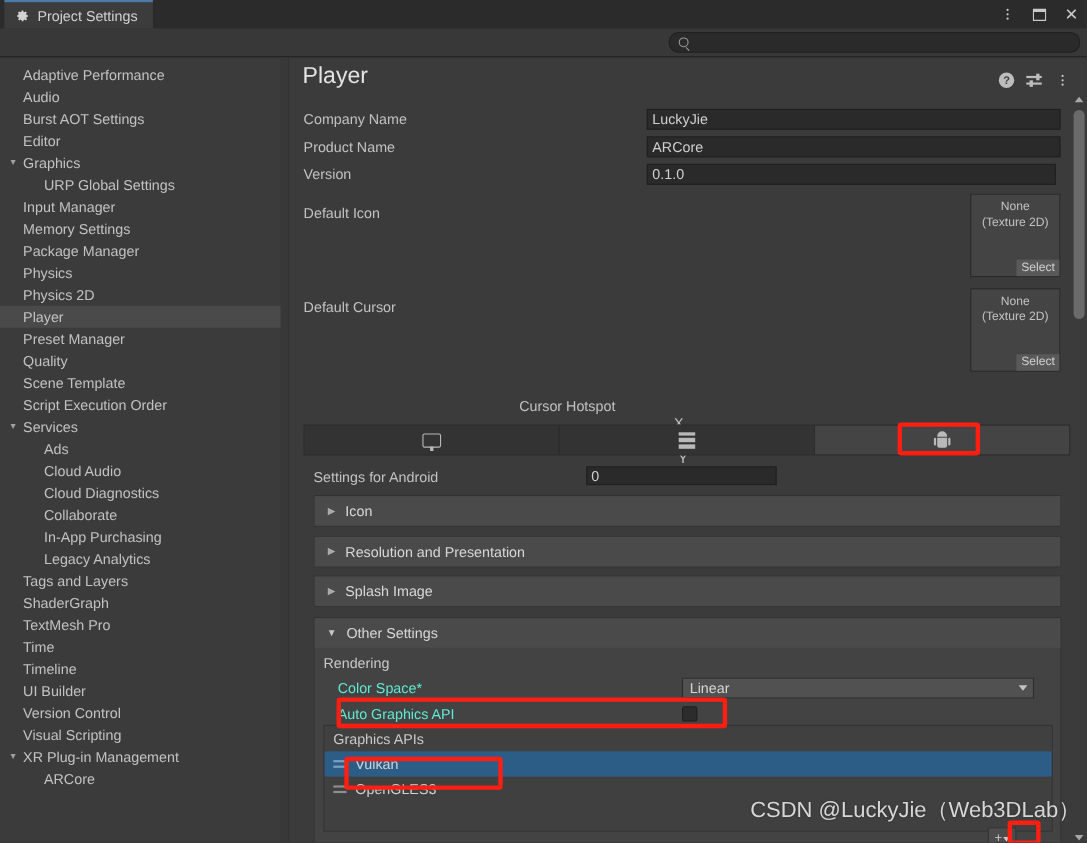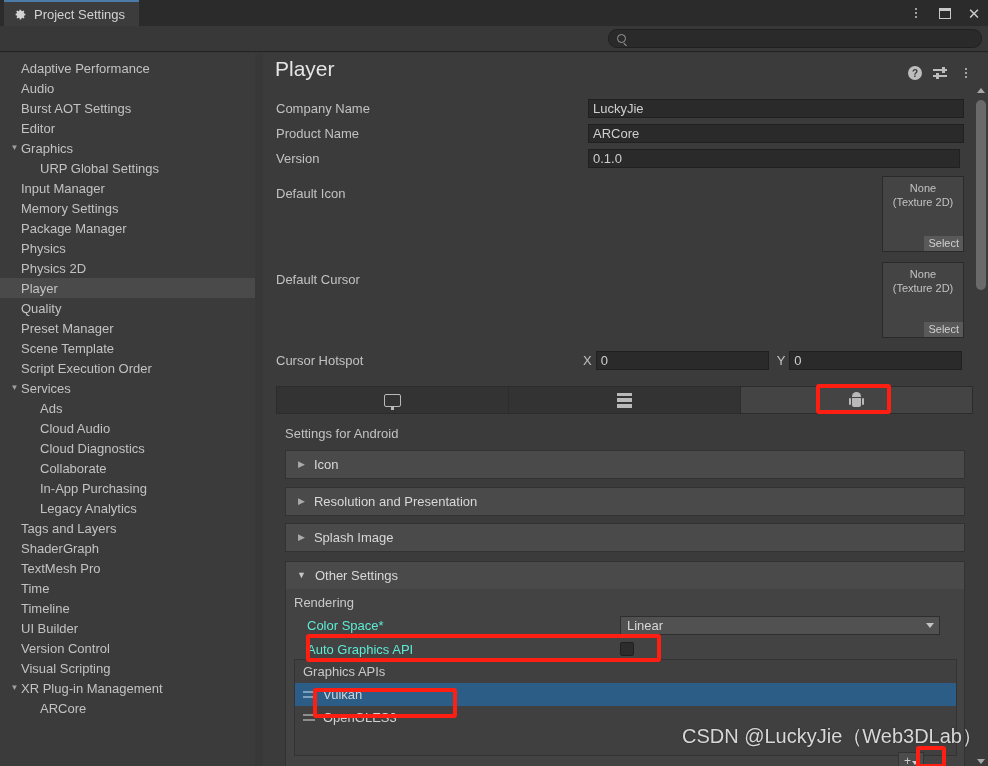--- a/index.html
+++ b/index.html
@@ -127,21 +127,20 @@
   }
   .sb-item {
     height: 20px;
     display: flex;
     align-items: center;
     padding-left: 8px;
     color: #c2c2c2;
     font-size: 13px;
     cursor: default;
     white-space: nowrap;
-    text-align: center;
   }
   .sb-item.selected { background: #4a4a4a; }
   .sb-item.indent1 { padding-left: 40px; }
   .sb-item.lvl0 { padding-left: 21px; }
   .sb-arrow {
     width: 13px;
     margin-left: 8px;
     margin-right: 0;
     display: inline-block;
     flex: none;
@@ -585,24 +584,24 @@
       <div class="sb-item lvl0">
         <span class="sb-label">Physics</span>
       </div>
       <div class="sb-item lvl0">
         <span class="sb-label">Physics 2D</span>
       </div>
       <div class="sb-item selected lvl0">
         <span class="sb-label">Player</span>
       </div>
       <div class="sb-item lvl0">
+        <span class="sb-label">Preset Manager</span>
+      </div>
+      <div class="sb-item lvl0">
         <span class="sb-label">Quality</span>
-      </div>
-      <div class="sb-item lvl0">
-        <span class="sb-label">Preset Manager</span>
       </div>
       <div class="sb-item lvl0">
         <span class="sb-label">Scene Template</span>
       </div>
       <div class="sb-item lvl0">
         <span class="sb-label">Script Execution Order</span>
       </div>
       <div class="sb-item lvl0" style="padding-left: 0px;">
         <span class="sb-arrow">▼</span>
         <span class="sb-label">Services</span>
@@ -700,21 +699,21 @@
       <div class="sel">Select</div>
     </div>
 
     <div class="plabel" style="position:absolute;top:219px;left:0;">Default Cursor</div>
     <div class="objfield" style="top:209px;right:24px;height:76px;">
       <div>None</div>
       <div>(Texture 2D)</div>
       <div class="sel">Select</div>
     </div>
 
-    <div class="prow" style="top:297px;width:712px;">
+    <div class="prow" style="top:309px;width:712px;flex-direction:column;">
       <div class="plabel" style="width:320px;">Cursor Hotspot</div>
       <span class="axis-lbl">X</span>
       <div class="ptext" style="width:173px;">0</div>
       <span class="axis-lbl" style="margin-left:8px;">Y</span>
       <div class="ptext" style="width:173px;">0</div>
     </div>
 
     <div class="tabstrip">
       <div class="ptab">
         <span class="ico-monitor"></span>

